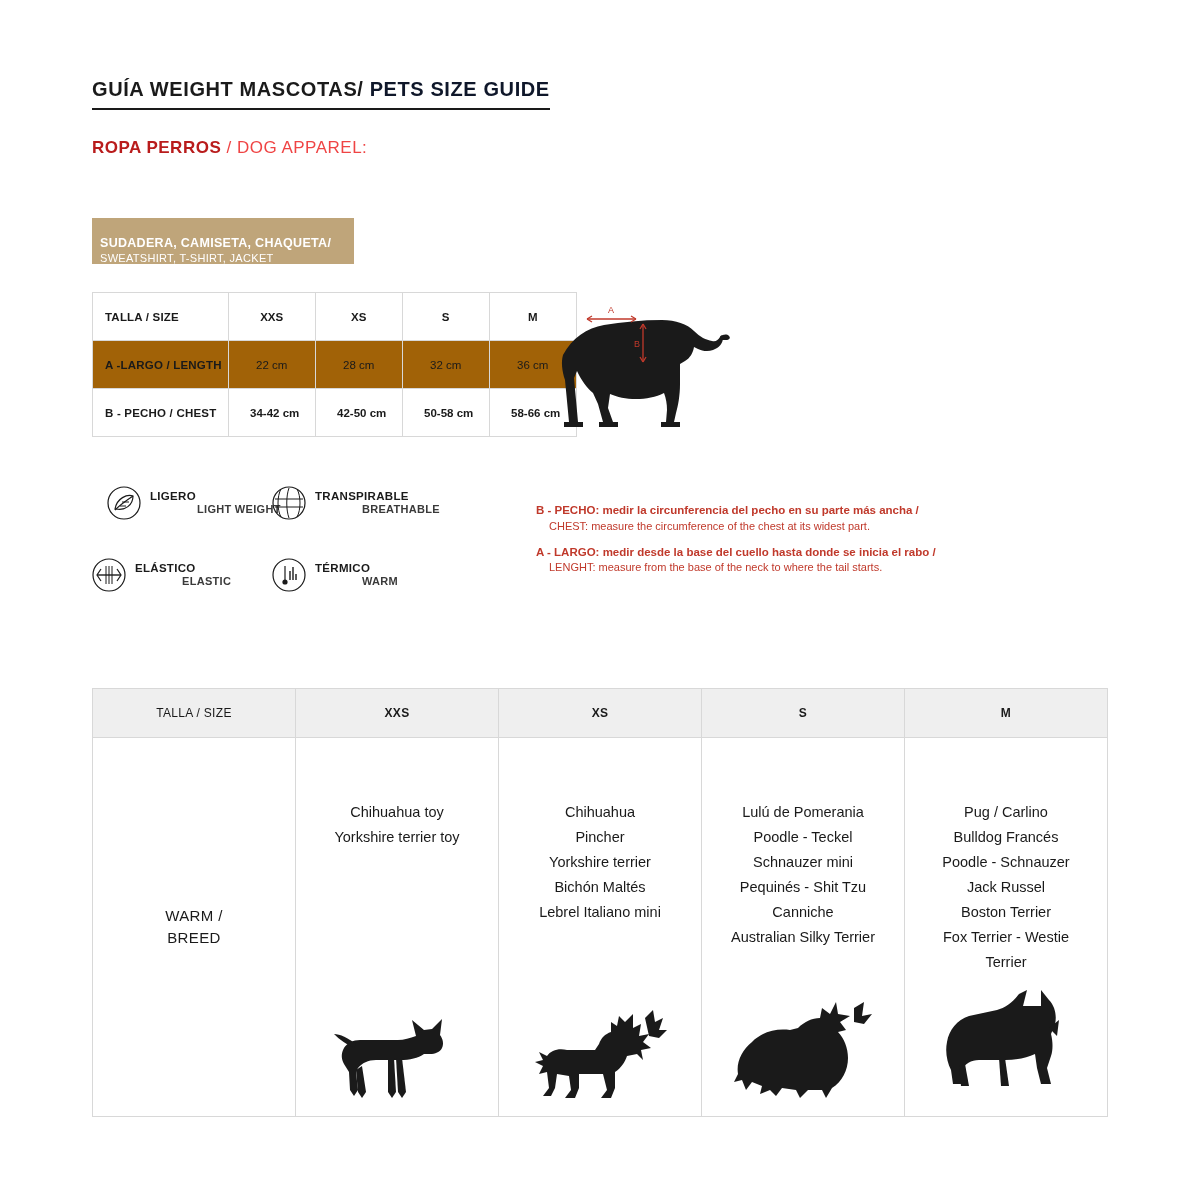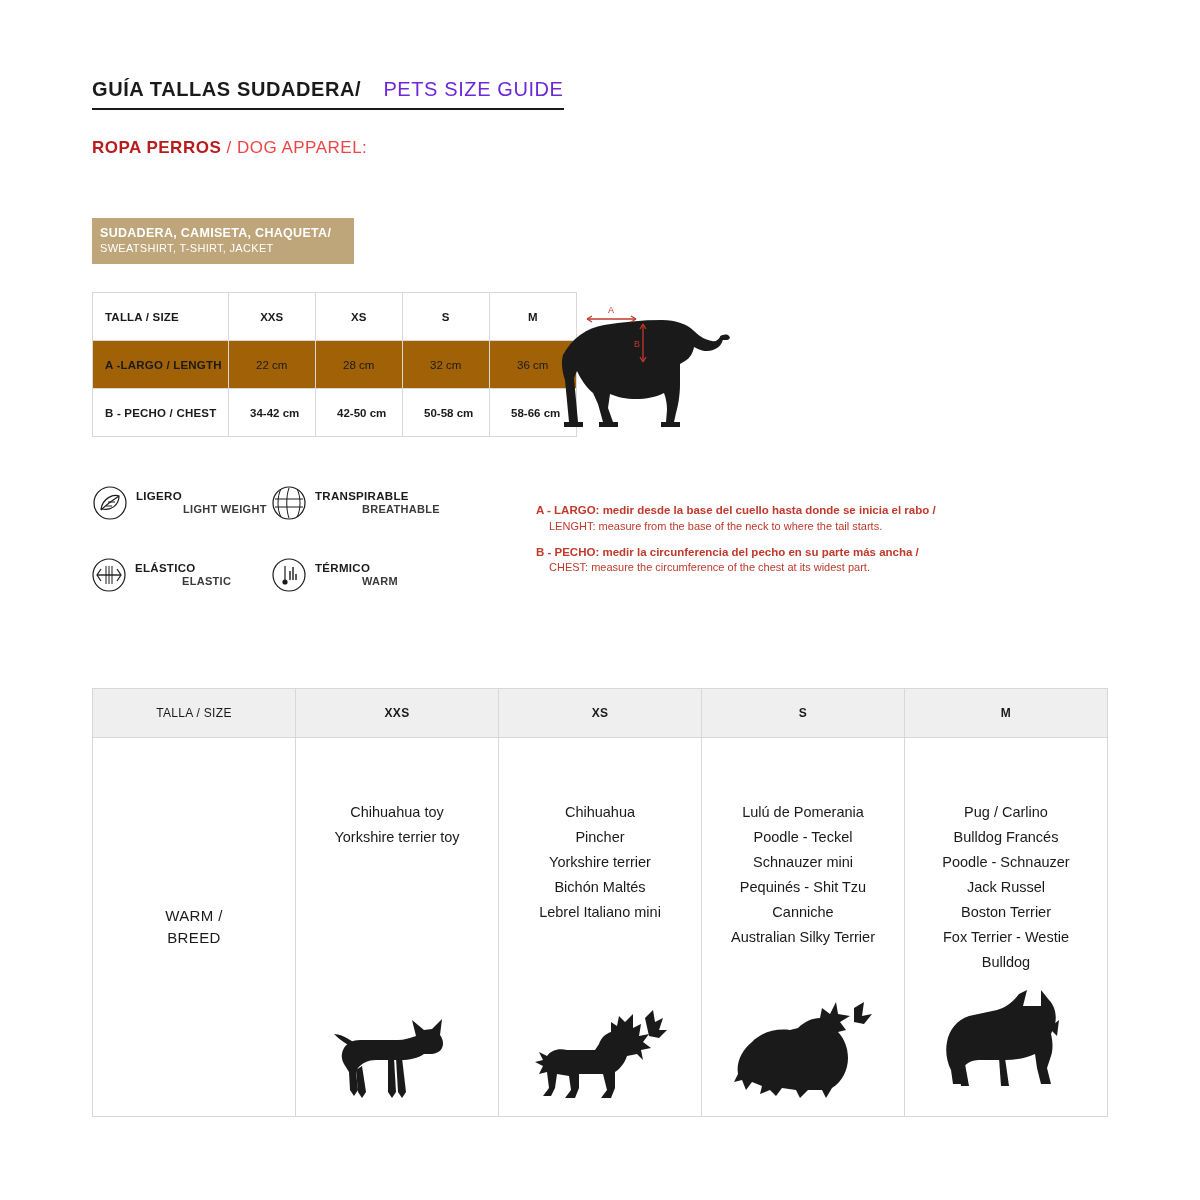--- a/index.html
+++ b/index.html
@@ -25,40 +25,40 @@
   .title-main {
     position: absolute;
     left: 92px; top: 78px;
     font-size: 20px;
     letter-spacing: 0.6px;
     padding-bottom: 7px;
     border-bottom: 2px solid #1a1a1a;
     white-space: nowrap;
   }
   .title-main .es { font-weight: bold; color: #1a1a1a; }
-  .title-main .en { font-weight: normal; color: #6d28d9; margin-left: 16px; }
+  .title-main .en { font-weight: bold; color: #0f172a; }
 
   .title-sub {
     position: absolute;
     left: 92px; top: 138px;
     font-size: 17px;
     letter-spacing: 0.5px;
     white-space: nowrap;
   }
   .title-sub .es { font-weight: bold; color: #b91c1c; }
   .title-sub .en { font-weight: normal; color: #ef4444; }
 
   
   .banner {
     position: absolute;
     left: 92px; top: 218px;
     width: 262px; height: 46px;
     background: #bfa57a;
     color: #ffffff;
-    padding: 8px 10px 0 8px;
+    padding: 18px 10px 0 8px;
     box-sizing: border-box;
     line-height: 1.25;
   }
   .banner .l1 { font-size: 12.5px; font-weight: bold; letter-spacing: 0.3px; }
   .banner .l2 { font-size: 11px; font-weight: normal; letter-spacing: 0.3px; }
 
   
   .meas-table {
     position: absolute;
     left: 92px; top: 292px;
@@ -98,21 +98,21 @@
     align-items: center;
   }
   .feat .fi {
     width: 34px; height: 34px;
     margin-right: 9px;
     flex: 0 0 34px;
   }
   .feat .ftxt { line-height: 1.22; }
   .feat .ftxt .es { font-size: 11.5px; font-weight: bold; letter-spacing: 0.3px; display: block; }
   .feat .ftxt .en { font-size: 11px; font-weight: bold; color: #3a3a3a; letter-spacing: 0.3px; display: block; margin-left: 47px; }
-  .feat-0 { left: 1px; top: 8px; align-items: center; }
+  .feat-0 { left: 15px; top: 8px; align-items: center; }
   .feat-1 { left: 180px; top: 8px; }
   .feat-2 { left: 0; top: 80px; }
   .feat-3 { left: 180px; top: 80px; }
 
   
   .dog-diagram {
     position: absolute;
     left: 530px; top: 300px;
     width: 230px; height: 150px;
   }
@@ -182,21 +182,21 @@
     justify-content: center;
   }
   .breed-silhouette svg { display: block; }
 </style>
 </head>
 <body>
 
 <div class="page">
 
   <div class="title-main">
-    <span class="es">GUÍA TALLAS SUDADERA/</span><span class="en"> PETS SIZE GUIDE</span>
+    <span class="es">GUÍA WEIGHT MASCOTAS/</span><span class="en"> PETS SIZE GUIDE</span>
   </div>
 
   <div class="title-sub">
     <span class="es">ROPA PERROS</span><span class="en"> / DOG APPAREL:</span>
   </div>
 
   <div class="banner">
     <div class="l1">SUDADERA, CAMISETA, CHAQUETA/</div>
     <div class="l2">SWEATSHIRT, T-SHIRT, JACKET</div>
   </div>
@@ -310,26 +310,26 @@
         <path d="M113 24 L110 29 M113 24 L116 29"></path>
         <path d="M113 62 L110 57 M113 62 L116 57"></path>
       </g>
       <text x="78" y="13" font-family="Liberation Sans, sans-serif" font-size="9" fill="#c0392b">A</text>
       <text x="104" y="47" font-family="Liberation Sans, sans-serif" font-size="9" fill="#c0392b">B</text>
     </svg>
   </div>
 
   <div class="legend">
     <div class="blk">
+      <span class="line-es">B - PECHO: medir la circunferencia del pecho en su parte más ancha /</span>
+      <span class="line-en">CHEST: measure the circumference of the chest at its widest part.</span>
+    </div>
+    <div class="blk">
       <span class="line-es">A - LARGO: medir desde la base del cuello hasta donde se inicia el rabo /</span>
       <span class="line-en">LENGHT: measure from the base of the neck to where the tail starts.</span>
-    </div>
-    <div class="blk">
-      <span class="line-es">B - PECHO: medir la circunferencia del pecho en su parte más ancha /</span>
-      <span class="line-en">CHEST: measure the circumference of the chest at its widest part.</span>
     </div>
   </div>
 
   <table class="breed-table">
     <tbody>
         <tr class="head">
       <td class="first">TALLA /  SIZE</td>
       <td>XXS</td>
       <td>XS</td>
       <td>S</td>
@@ -401,21 +401,21 @@
       </td>
 
       <td class="breed-cell">
         <div class="breed-list">
           <div>Pug / Carlino</div>
           <div>Bulldog Francés</div>
           <div>Poodle   -  Schnauzer</div>
           <div>Jack Russel</div>
           <div>Boston Terrier</div>
           <div>Fox Terrier  -  Westie</div>
-          <div>Bulldog</div>
+          <div>Terrier</div>
         </div>
         <div class="breed-silhouette">
           <svg viewBox="0 0 150 120" width="150" height="120">
             <path fill="#1a1a1a" d="M96 6 L92 22 L110 22 L110 6 L118 16 C124 22 126 32 124 40
               L120 50 C122 58 122 66 120 72 L116 84 L120 100 L110 100 L106 84 L104 70
               C96 74 86 76 74 76 L48 76 C40 76 34 80 30 86 L32 100 L22 100 L20 86
               C16 78 14 68 16 58 C18 46 26 36 38 32 L66 26 C74 24 82 18 88 10 Z"></path>
             <path fill="#1a1a1a" d="M34 80 L38 102 L30 102 L28 82 Z"></path>
             <path fill="#1a1a1a" d="M74 74 L78 102 L70 102 L68 74 Z"></path>
             <path fill="#1a1a1a" d="M118 44 L128 36 L126 52 Z"></path>

